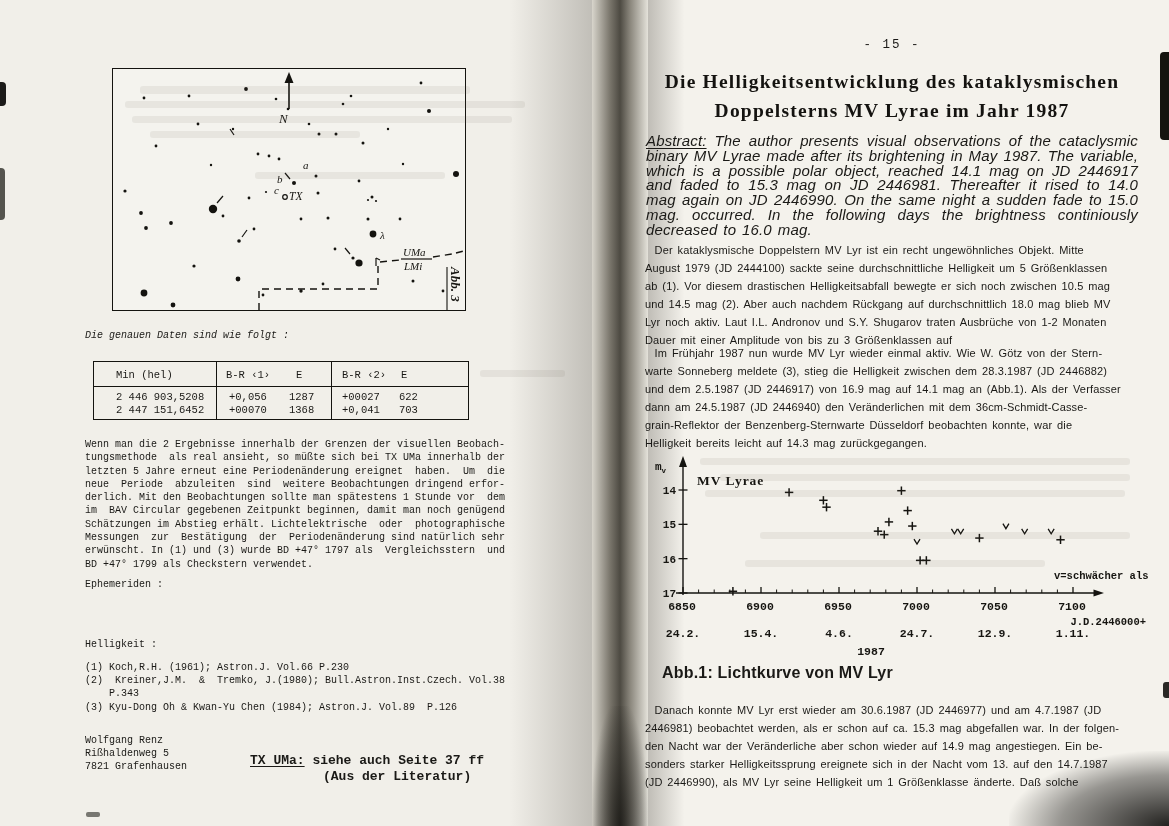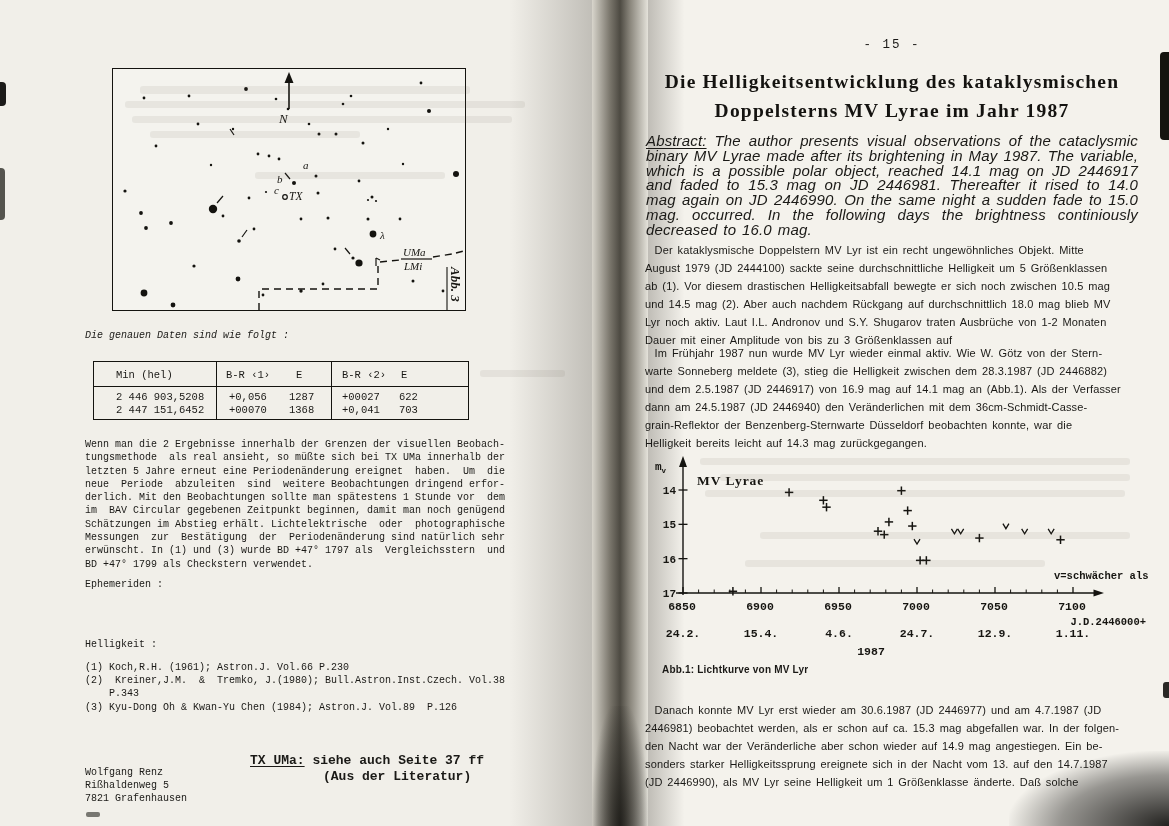--- a/index.html
+++ b/index.html
@@ -26,39 +26,39 @@
   .t-intro{left:85px;top:330px;font-size:10px;font-style:italic;}
   .tbl{left:93px;top:361px;width:374px;height:57px;border:1.6px solid #14130f;}
   .tbl .vl{position:absolute;top:0;width:0;height:100%;border-left:1.3px solid #14130f;}
   .tbl .hl{position:absolute;left:0;top:24px;width:100%;height:0;border-top:1.3px solid #14130f;}
   .tbl span{position:absolute;font-family:"Liberation Mono",monospace;font-size:10.5px;white-space:pre;}
   .blk-para{left:85px;top:438px;font-size:10px;line-height:13.3px;}
   .blk-ephh{left:85px;top:579px;font-size:10px;}
   .blk-eph{left:85px;top:601px;font-size:10px;line-height:13.2px;}
   .blk-lith{left:85px;top:639px;font-size:10px;}
   .blk-lit{left:85px;top:661px;font-size:10px;line-height:13.2px;}
-  .blk-author{left:85px;top:734px;font-size:10px;line-height:13.2px;margin-top:32px;}
+  .blk-author{left:85px;top:734px;font-size:10px;line-height:13.2px;}
   .note{left:250px;top:753px;font-family:"Liberation Mono",monospace;font-weight:bold;font-size:13px;line-height:15.5px;}
   .note .u{text-decoration:underline;text-underline-offset:2px;}
   .note2{padding-left:73px;}
 
   
   .hdr15{left:645px;top:38px;width:494px;text-align:center;font-family:"Liberation Mono",monospace;
          font-size:12.5px;letter-spacing:2px;}
   .title{left:645px;top:68px;width:494px;text-align:center;font-family:"Liberation Serif","DejaVu Serif",serif;
          font-weight:bold;font-size:19.5px;line-height:28.5px;letter-spacing:1.2px;color:#141310;}
   .abstract{left:646px;top:134px;width:492px;font-style:italic;font-size:15px;line-height:14.8px;
             text-align:justify;word-spacing:1.6px;letter-spacing:.15px;}
   .abstract .abs-label{text-decoration:underline;text-underline-offset:2px;}
   .gpara{font-size:11px;line-height:18px;white-space:pre;word-spacing:1.6px;letter-spacing:.15px;overflow:hidden;}
   .p1{left:645px;top:241px;width:494px;}
   .p2{left:645px;top:344px;width:494px;}
   .p3{left:645px;top:701px;width:494px;}
   .lc-wrap{left:650px;top:452px;width:512px;height:238px;}
-  .caption{left:662px;top:664px;font-size:10px;font-weight:bold;letter-spacing:.2px;}
+  .caption{left:662px;top:664px;font-size:16px;font-weight:bold;letter-spacing:.2px;}
 
   
   .mark{position:absolute;}
   .bleed{position:absolute;background:rgba(95,88,74,.09);border-radius:3px;}
   svg text{fill:#161511;}
 </style>
 </head>
 <body>
 
 <div style="position:relative;width:1169px;height:826px;">

